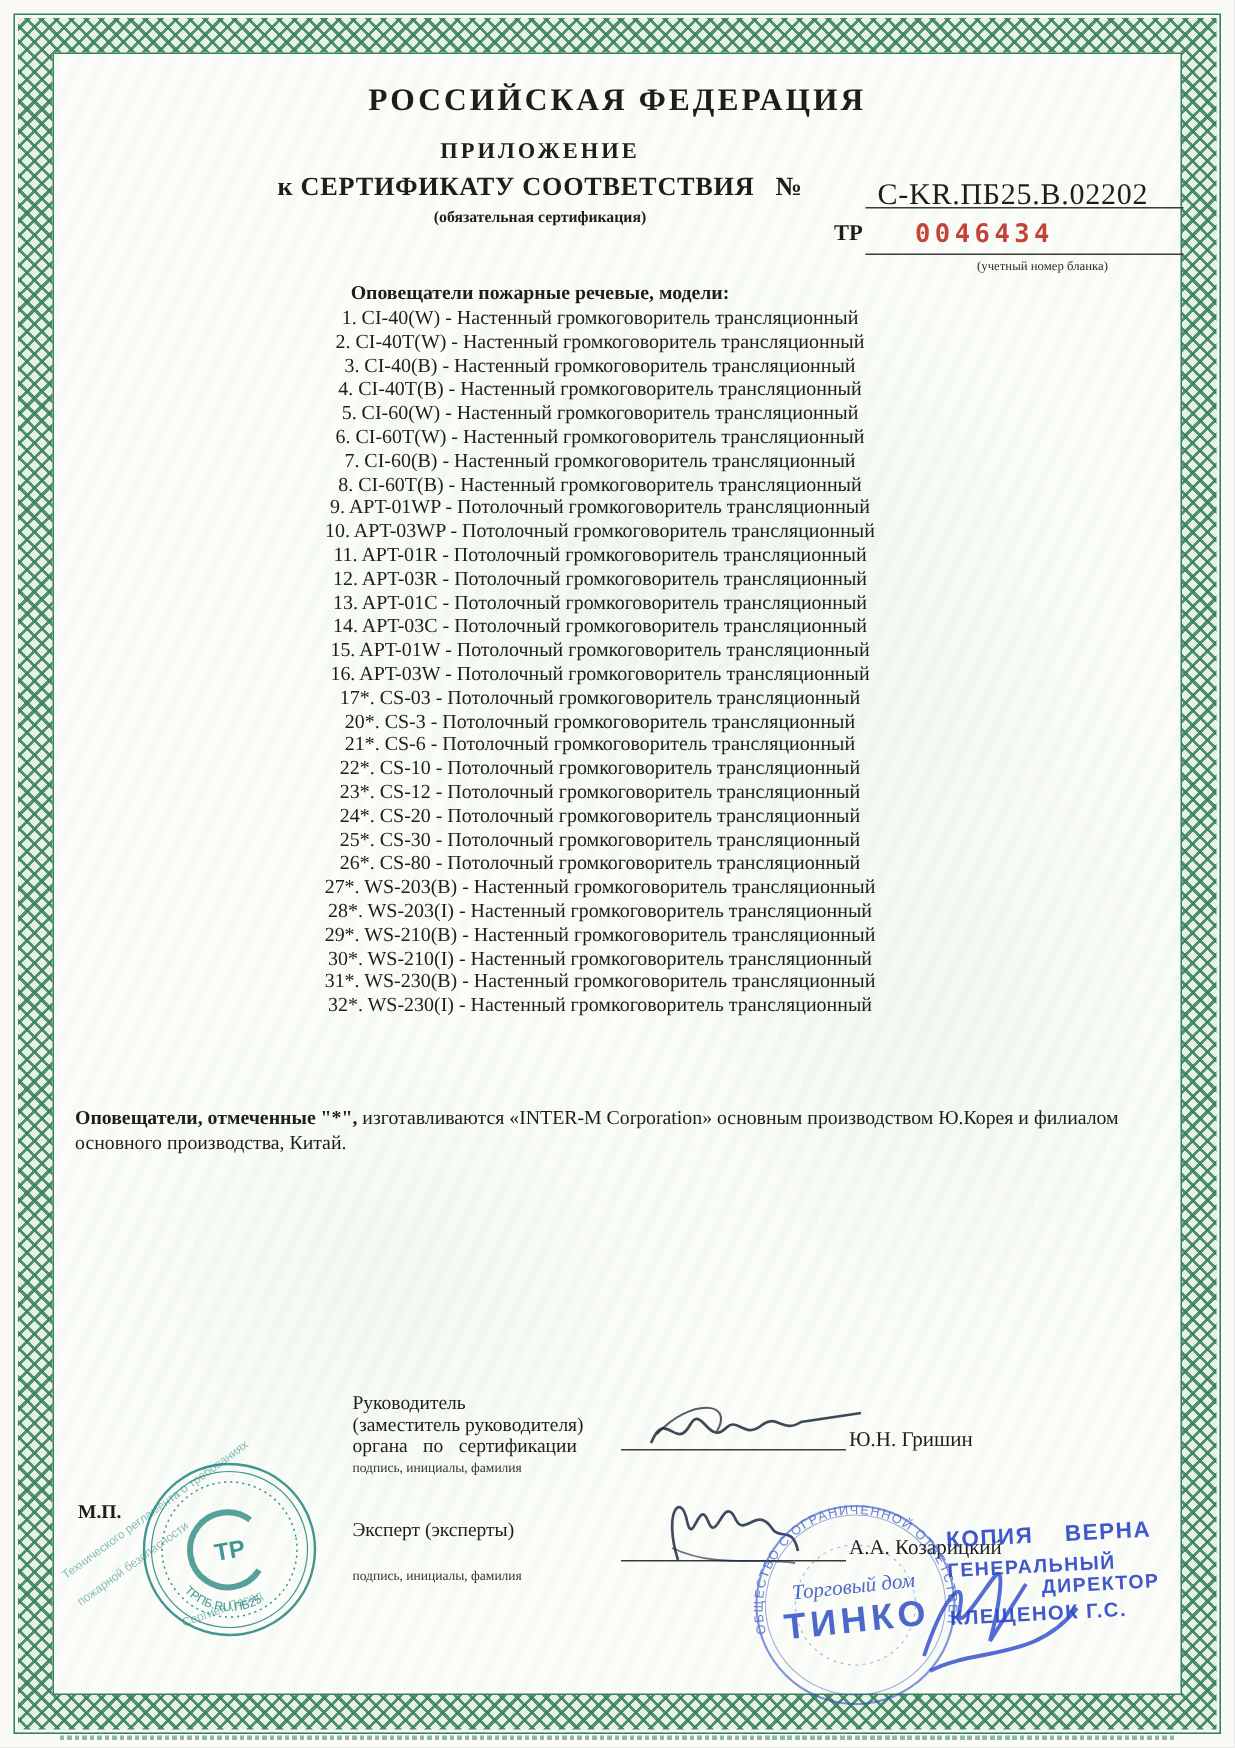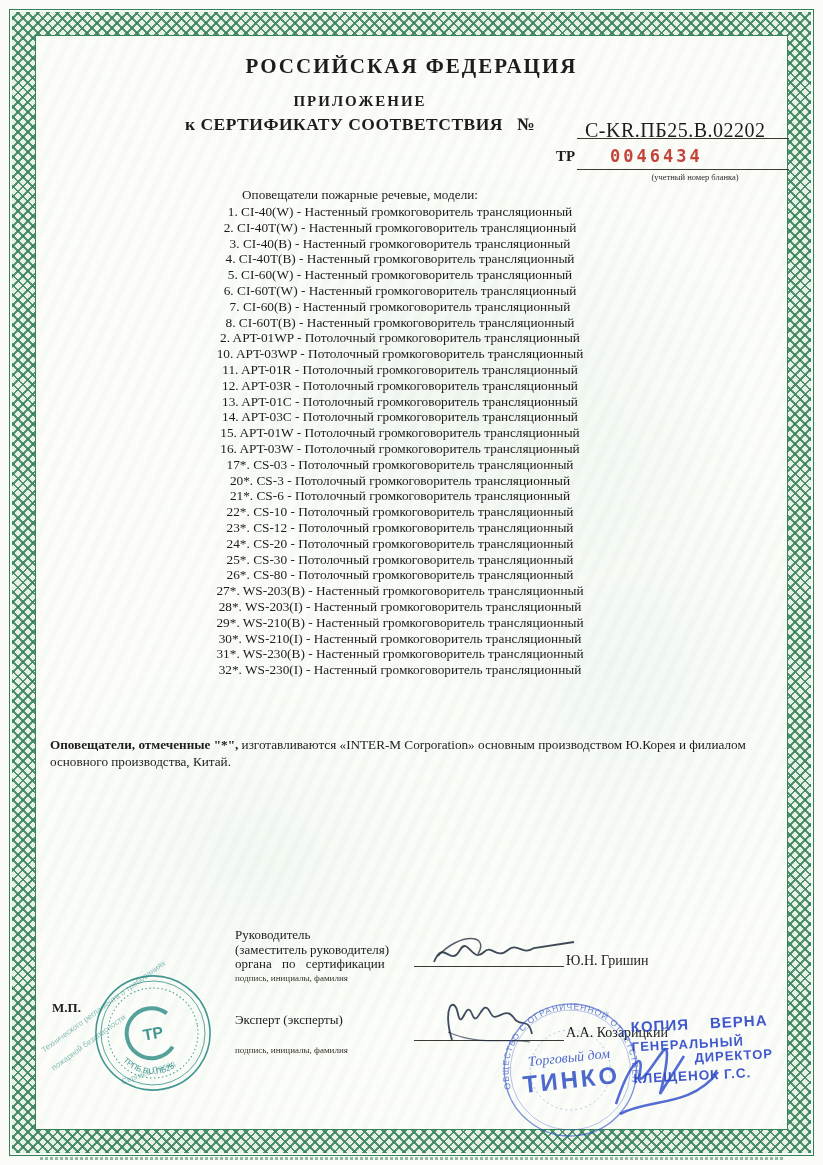--- a/index.html
+++ b/index.html
@@ -41,21 +41,21 @@
   .cert-number  { left:585px; top:119px; font-size:20px; letter-spacing:.5px; }
   .u-line       { height:1px; background:#3b3b36; }
   .u1           { left:577px; top:138px; width:212px; }
   .u2           { left:577px; top:169px; width:212px; }
   .mandatory    { left:40px; top:140px; width:640px; font-size:10.5px; font-weight:bold; }
   .tr-label     { left:556px; top:148px; font-size:15px; font-weight:bold; }
   .blank-number { left:610px; top:146px; font-family:"DejaVu Sans Mono",monospace; font-weight:bold;
                   font-size:17px; letter-spacing:3px; color:#c4443a; }
   .blank-caption{ left:600px; top:172px; width:190px; text-align:center; font-size:8.5px; color:#2c2c28; }
 
-  .list-heading { left:50px; top:187px; width:620px; font-size:13.2px; font-weight:normal; }
+  .list-heading { left:50px; top:187px; width:620px; font-size:13.2px; font-weight:bold; }
   .product-list { left:50px; top:204px; width:700px; font-size:13.3px; line-height:15.8px;text-align:center; }
   .list-item    { white-space:nowrap; }
 
   .footnote     { left:50px; top:737px; width:722px; font-size:13.2px; line-height:16.5px; }
 
   .role-block   { left:235px; top:928px; font-size:13px; line-height:14.5px; }
   .role-3       { word-spacing:7px; }
   .sig-caption  { font-size:9px; color:#33332e; }
   .cap1         { left:235px; top:973px; }
   .cap2         { left:235px; top:1045px; }
@@ -97,37 +97,38 @@
 
     <div class="abs country center">РОССИЙСКАЯ ФЕДЕРАЦИЯ</div>
     <div class="abs appendix center">ПРИЛОЖЕНИЕ</div>
 
     <div class="abs cert-line center">
       <span>к СЕРТИФИКАТУ СООТВЕТСТВИЯ</span><span class="no-sign">№</span>
     </div>
     <div class="abs cert-number">С-KR.ПБ25.В.02202</div>
     <div class="abs u-line u1"></div>
 
+    <div class="abs mandatory center">(обязательная сертификация)</div>
 
     <div class="abs tr-label">ТР</div>
     <div class="abs blank-number">0046434</div>
     <div class="abs u-line u2"></div>
     <div class="abs blank-caption">(учетный номер бланка)</div>
 
     <div class="abs list-heading center">Оповещатели пожарные речевые, модели:</div>
     <div class="abs product-list">
         <div class="list-item">1. CI-40(W) - Настенный громкоговоритель трансляционный</div>
         <div class="list-item">2. CI-40T(W) - Настенный громкоговоритель трансляционный</div>
         <div class="list-item">3. CI-40(B) - Настенный громкоговоритель трансляционный</div>
         <div class="list-item">4. CI-40T(B) - Настенный громкоговоритель трансляционный</div>
         <div class="list-item">5. CI-60(W) - Настенный громкоговоритель трансляционный</div>
         <div class="list-item">6. CI-60T(W) - Настенный громкоговоритель трансляционный</div>
         <div class="list-item">7. CI-60(B) - Настенный громкоговоритель трансляционный</div>
         <div class="list-item">8. CI-60T(B) - Настенный громкоговоритель трансляционный</div>
-        <div class="list-item">2. APT-01WP - Потолочный громкоговоритель трансляционный</div>
+        <div class="list-item">9. APT-01WP - Потолочный громкоговоритель трансляционный</div>
         <div class="list-item">10. APT-03WP - Потолочный громкоговоритель трансляционный</div>
         <div class="list-item">11. APT-01R - Потолочный громкоговоритель трансляционный</div>
         <div class="list-item">12. APT-03R - Потолочный громкоговоритель трансляционный</div>
         <div class="list-item">13. APT-01C - Потолочный громкоговоритель трансляционный</div>
         <div class="list-item">14. APT-03C - Потолочный громкоговоритель трансляционный</div>
         <div class="list-item">15. APT-01W - Потолочный громкоговоритель трансляционный</div>
         <div class="list-item">16. APT-03W - Потолочный громкоговоритель трансляционный</div>
         <div class="list-item">17*. CS-03 - Потолочный громкоговоритель трансляционный</div>
         <div class="list-item">20*. CS-3 - Потолочный громкоговоритель трансляционный</div>
         <div class="list-item">21*. CS-6 - Потолочный громкоговоритель трансляционный</div>

